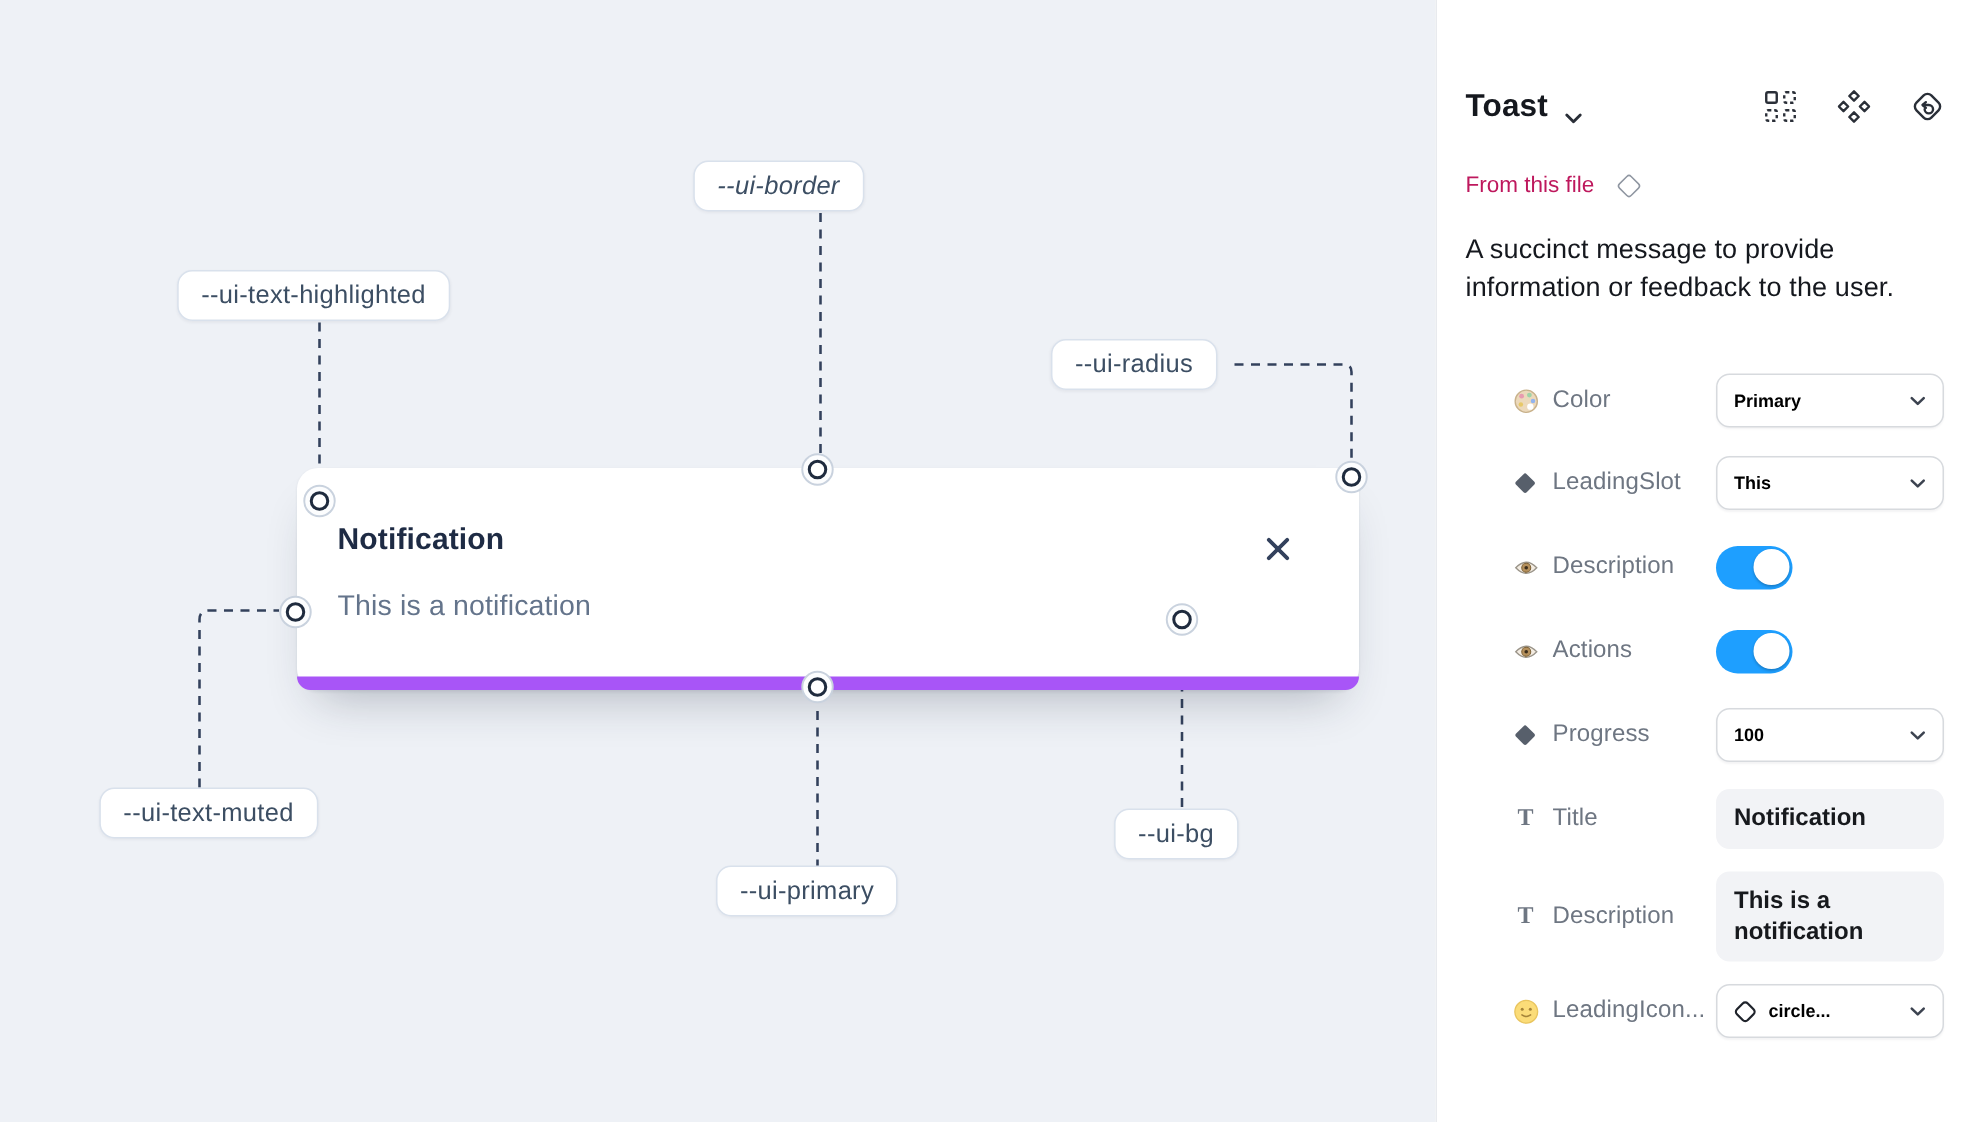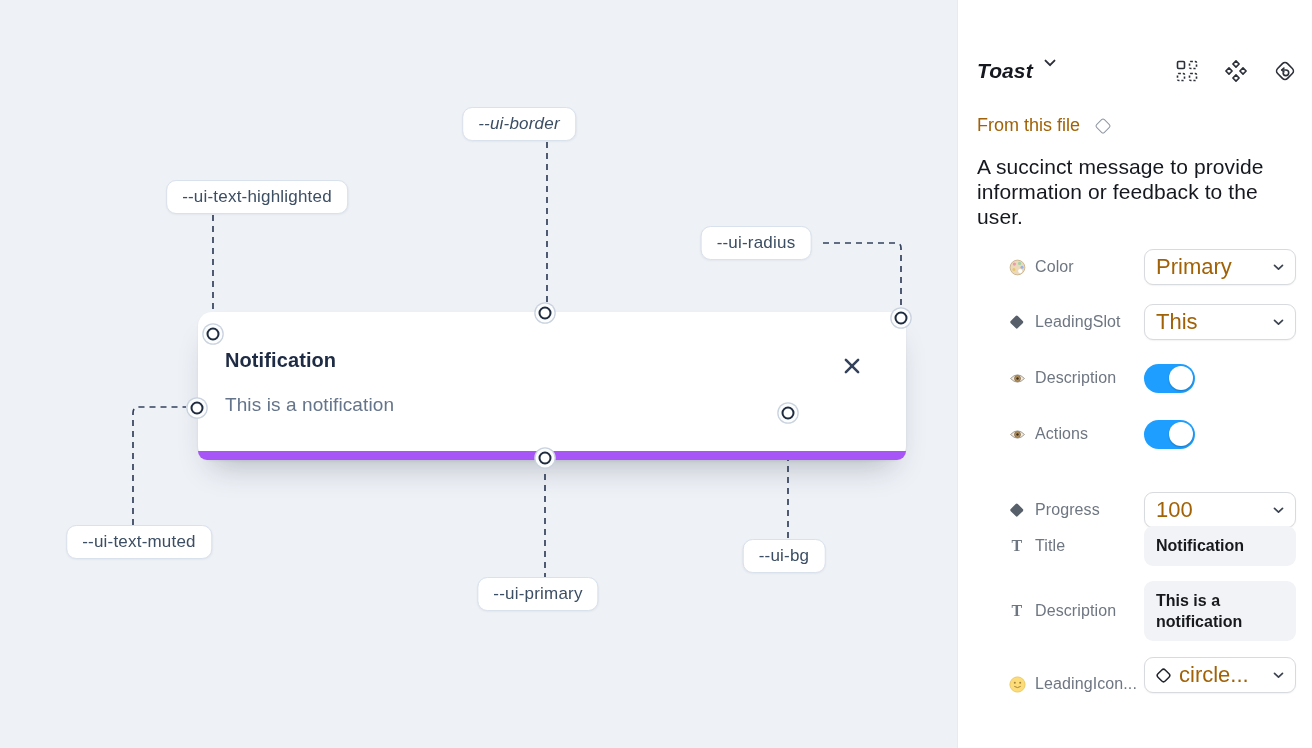--- a/index.html
+++ b/index.html
@@ -20,21 +20,21 @@
     color:#64748b; letter-spacing:.1px; }
   .toast-close { position:absolute; right:44px; top:44px; width:20px; height:20px;
     cursor:pointer; }
   .toast-progress { position:absolute; left:0; right:0; bottom:0; height:9px;
     background:#a855f7; border-radius:0 0 13px 13px; }
 
   .pill { position:absolute; transform:translateX(-50%); z-index:3; white-space:nowrap;
     background:#ffffff; border:1px solid #d9e1ec; border-radius:10px;
     padding:6px 15px; font-size:17px; font-weight:500; color:#3c4e63;
     letter-spacing:.2px; box-shadow:0 1px 2px rgba(30,41,59,.05); }
-  .p-highlighted { left:209px; top:180px;margin-left:48px; }
+  .p-highlighted { left:209px; top:180px; }
   .p-border      { left:519px; top:107px;font-style:italic; }
   .p-radius      { left:756px; top:226px; }
   .p-muted       { left:139px; top:525px; }
   .p-primary     { left:538px; top:577px; }
   .p-bg          { left:784px; top:539px; }
 
   .dot { position:absolute; width:13px; height:13px; border-radius:50%;
     background:#fff; border:2.3px solid #1f2b3e; transform:translate(-50%,-50%); z-index:4;
     box-shadow:0 0 0 3px rgba(255,255,255,.95), 0 0 0 4.3px #c9d2de; }
   .d-highlighted { left:213px; top:334px; }
@@ -42,66 +42,66 @@
   .d-radius      { left:901px; top:318px; }
   .d-muted       { left:197px; top:408px; }
   .d-primary     { left:545px; top:458px; }
   .d-bg          { left:788px; top:413px; }
 
   
   .panel { position:absolute; left:957px; top:0; width:355px; height:748px;
     background:#ffffff; border-left:1px solid #e8eaee; }
   .panel-header { position:absolute; left:19px; right:16px; top:56px; height:30px;
     display:flex; align-items:center; justify-content:space-between; }
-  .panel-title-wrap { display:flex; align-items:flex-start; gap:11px; cursor:pointer;font-style:italic; }
+  .panel-title-wrap { display:flex; align-items:flex-end; gap:11px; cursor:pointer; }
   .panel-title { font-size:21px; font-weight:700; color:#15181e; letter-spacing:.1px; }
   .header-icons { display:flex; align-items:center; gap:27px; }
   .hicon { cursor:pointer; display:block; }
 
   .from-file { position:absolute; left:19px; top:115px; display:flex; align-items:center;
     gap:14px; }
-  .from-file-label { font-size:18px; color:#a16207; }
+  .from-file-label { font-size:15px; color:#be185d; }
   .file-diamond { width:12px; height:12px; border:1.6px solid #8f96a1; border-radius:2.5px;
     transform:rotate(45deg); margin-left:3px; }
 
   .panel-desc { position:absolute; left:19px; top:154px; width:308px;
-    font-size:21px; line-height:25px; color:#15181e; letter-spacing:.1px; }
+    font-size:18px; line-height:25px; color:#15181e; letter-spacing:.1px; }
 
   .prow { position:absolute; left:19px; right:16px; display:flex;
     align-items:center; justify-content:space-between;margin-left:31px; }
   .prow-label { display:flex; align-items:center; gap:9px; font-size:16px;
     color:#6e7682; letter-spacing:.1px; min-width:0; }
   .prow-label .txt { overflow:hidden; text-overflow:ellipsis; white-space:nowrap; }
   .icon-box { width:18px; display:flex; justify-content:center; flex:none; }
   .t-glyph { font-family:"Liberation Serif","DejaVu Serif",serif; font-size:16px;
     font-weight:600; color:#6e7682; }
   .diamond-solid { width:9.5px; height:9.5px; background:#575f6b; border-radius:1.5px;
     transform:rotate(45deg); }
 
   .control { width:152px; flex:none; }
   .select { width:152px; height:36px; background:#fff; border:1px solid #d7dade;
     border-radius:9px; display:flex; align-items:center; justify-content:space-between;
     padding:0 11px; cursor:pointer; box-shadow:0 1px 1.5px rgba(16,24,40,.05); }
-  .select .val { font-size:22px; font-weight:400; color:#a16207; display:flex;
+  .select .val { font-size:12px; font-weight:700; color:#000000; display:flex;
     align-items:center; gap:8px; overflow:hidden; white-space:nowrap; }
   .toggle { width:51px; height:29px; border-radius:15px; background:#1e9fff;
     position:relative; cursor:pointer; }
   .toggle .knob { position:absolute; right:2.5px; top:2.5px; width:24px; height:24px;
     border-radius:50%; background:#fff; box-shadow:0 1px 2px rgba(0,0,0,.25); }
   .field { width:152px; background:#f2f3f6; border-radius:9px; padding:9px 12px;
     font-size:16px; font-weight:600; color:#17191d; line-height:1.32; cursor:text; }
 
   .r-color       { top:249px; height:36px; }
   .r-leadingslot { top:304px; height:36px; }
   .r-desc-toggle { top:360px; height:36px; }
   .r-actions     { top:416px; height:36px;gap:32px; }
-  .r-progress    { top:492px; height:36px;align-items:center; }
+  .r-progress    { top:472px; height:36px;align-items:center; }
   .r-title       { top:526px; height:40px; }
   .r-desc-field  { top:576px; height:70px; }
-  .r-leadingicon { top:655px; height:38px;align-items:flex-end; }
+  .r-leadingicon { top:655px; height:38px; }
 </style>
 </head>
 <body>
 
 <div class="canvas">
 
   <svg class="lines" width="957" height="748">
     <g fill="none" stroke="#33415c" stroke-width="1.7" stroke-dasharray="6 5">
       <path d="M213 215 V 325"></path>
       <path d="M547 142 V 303"></path>

